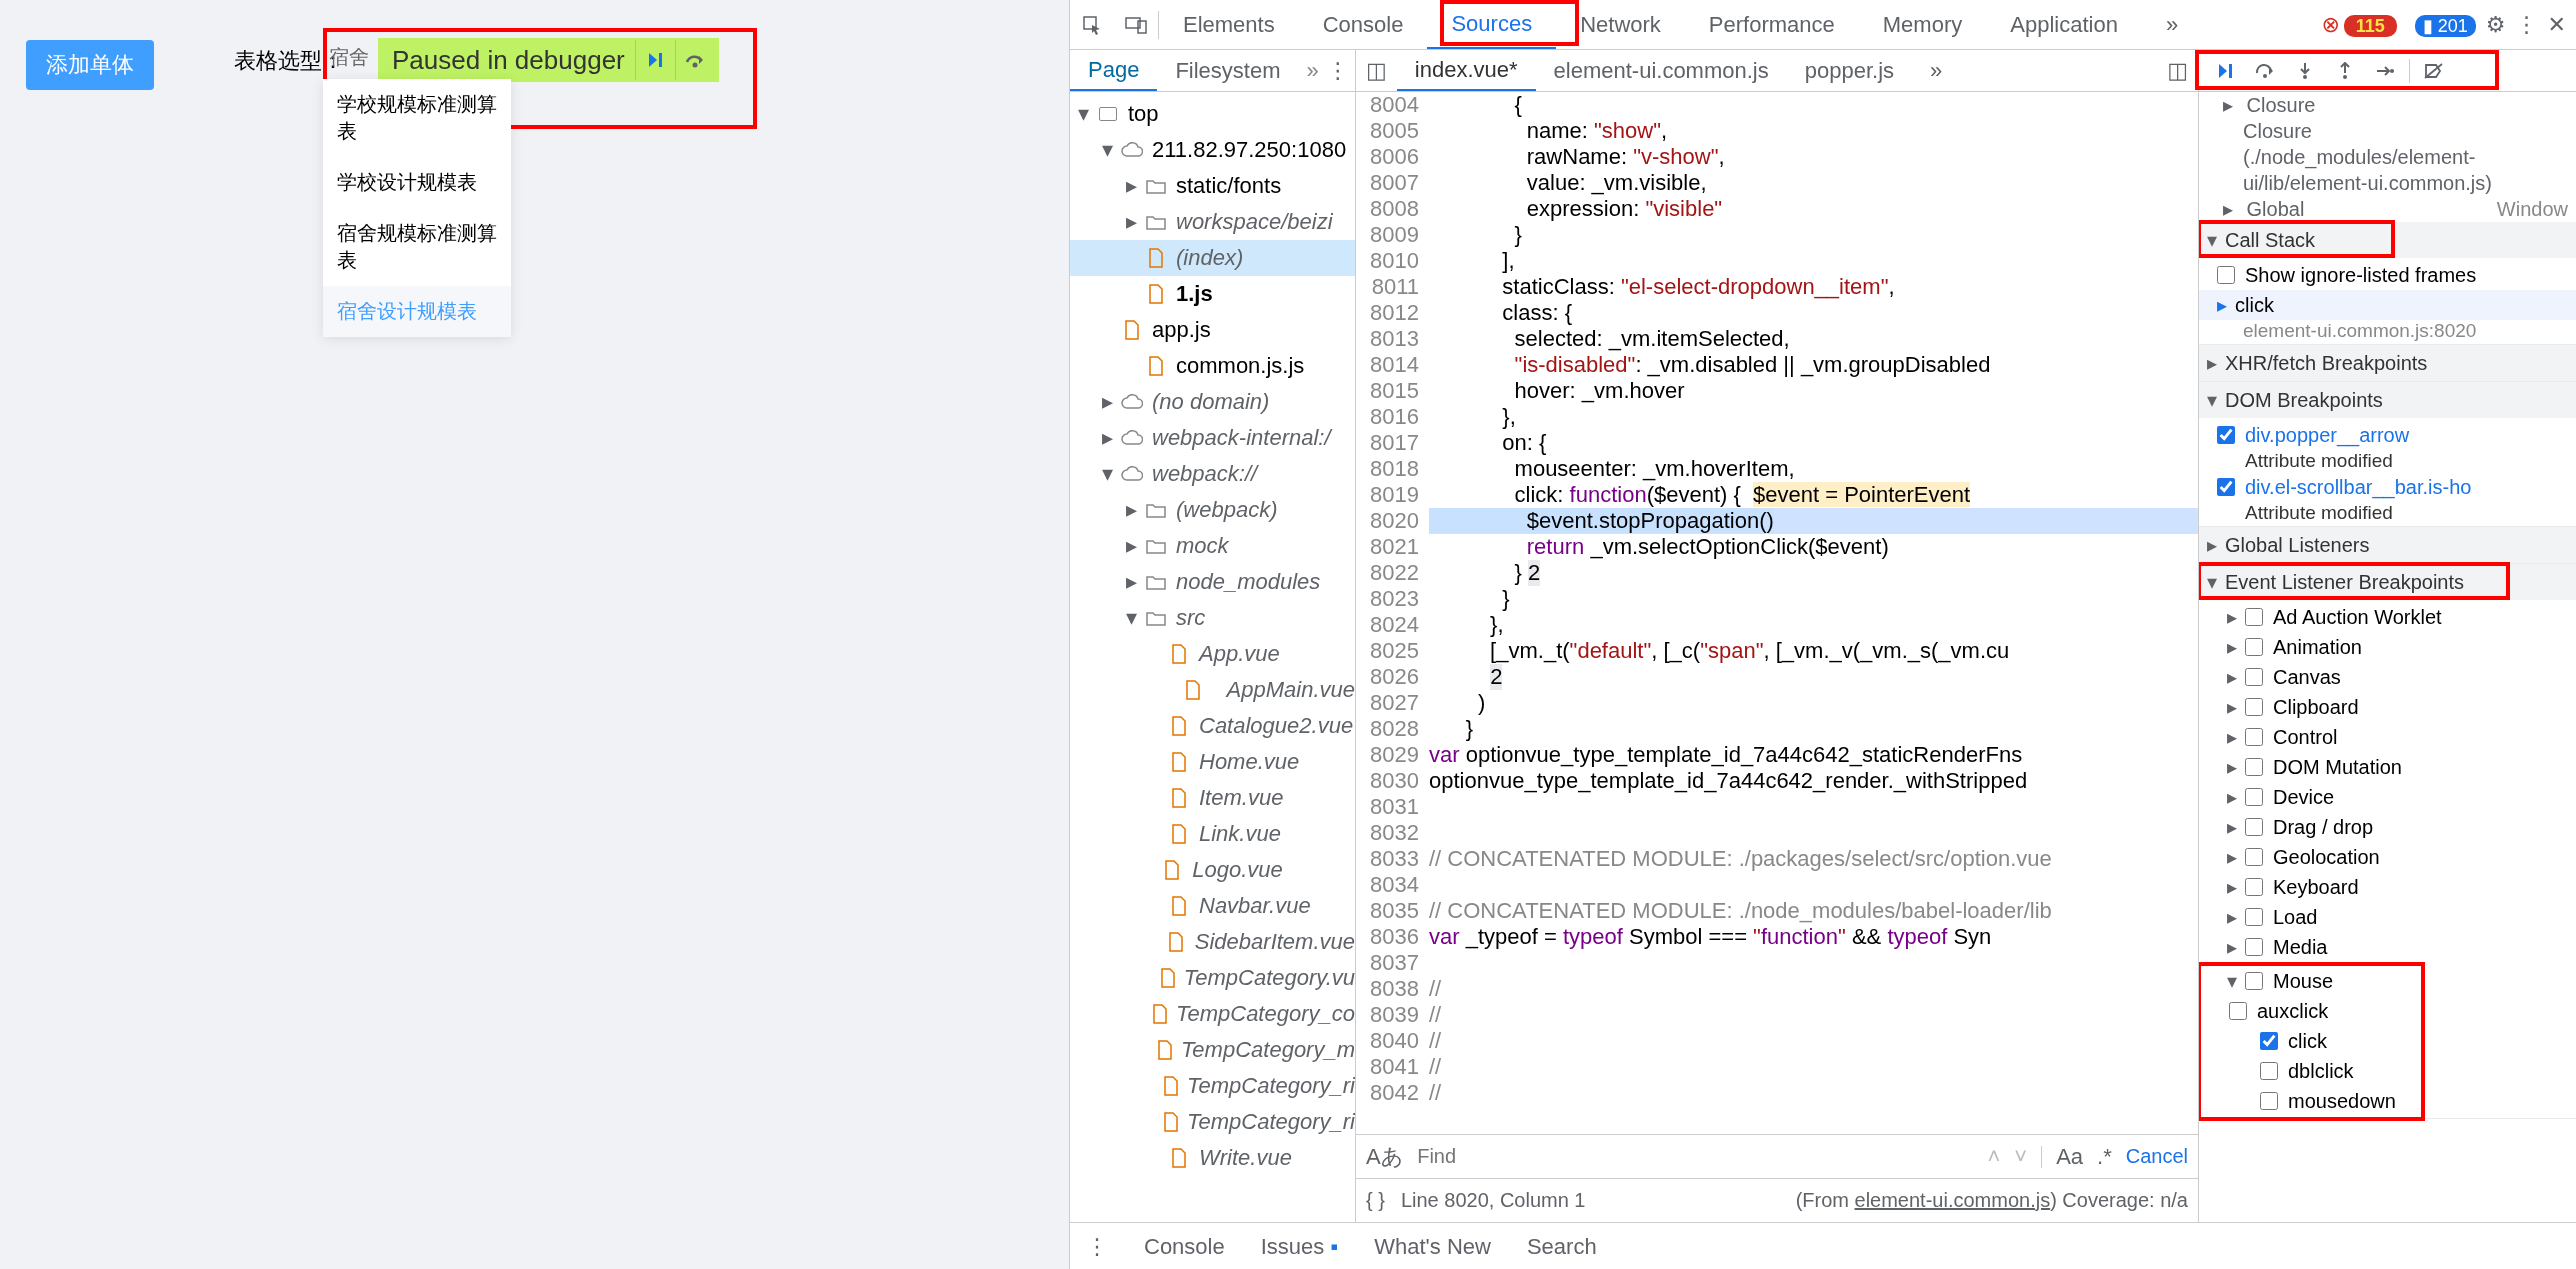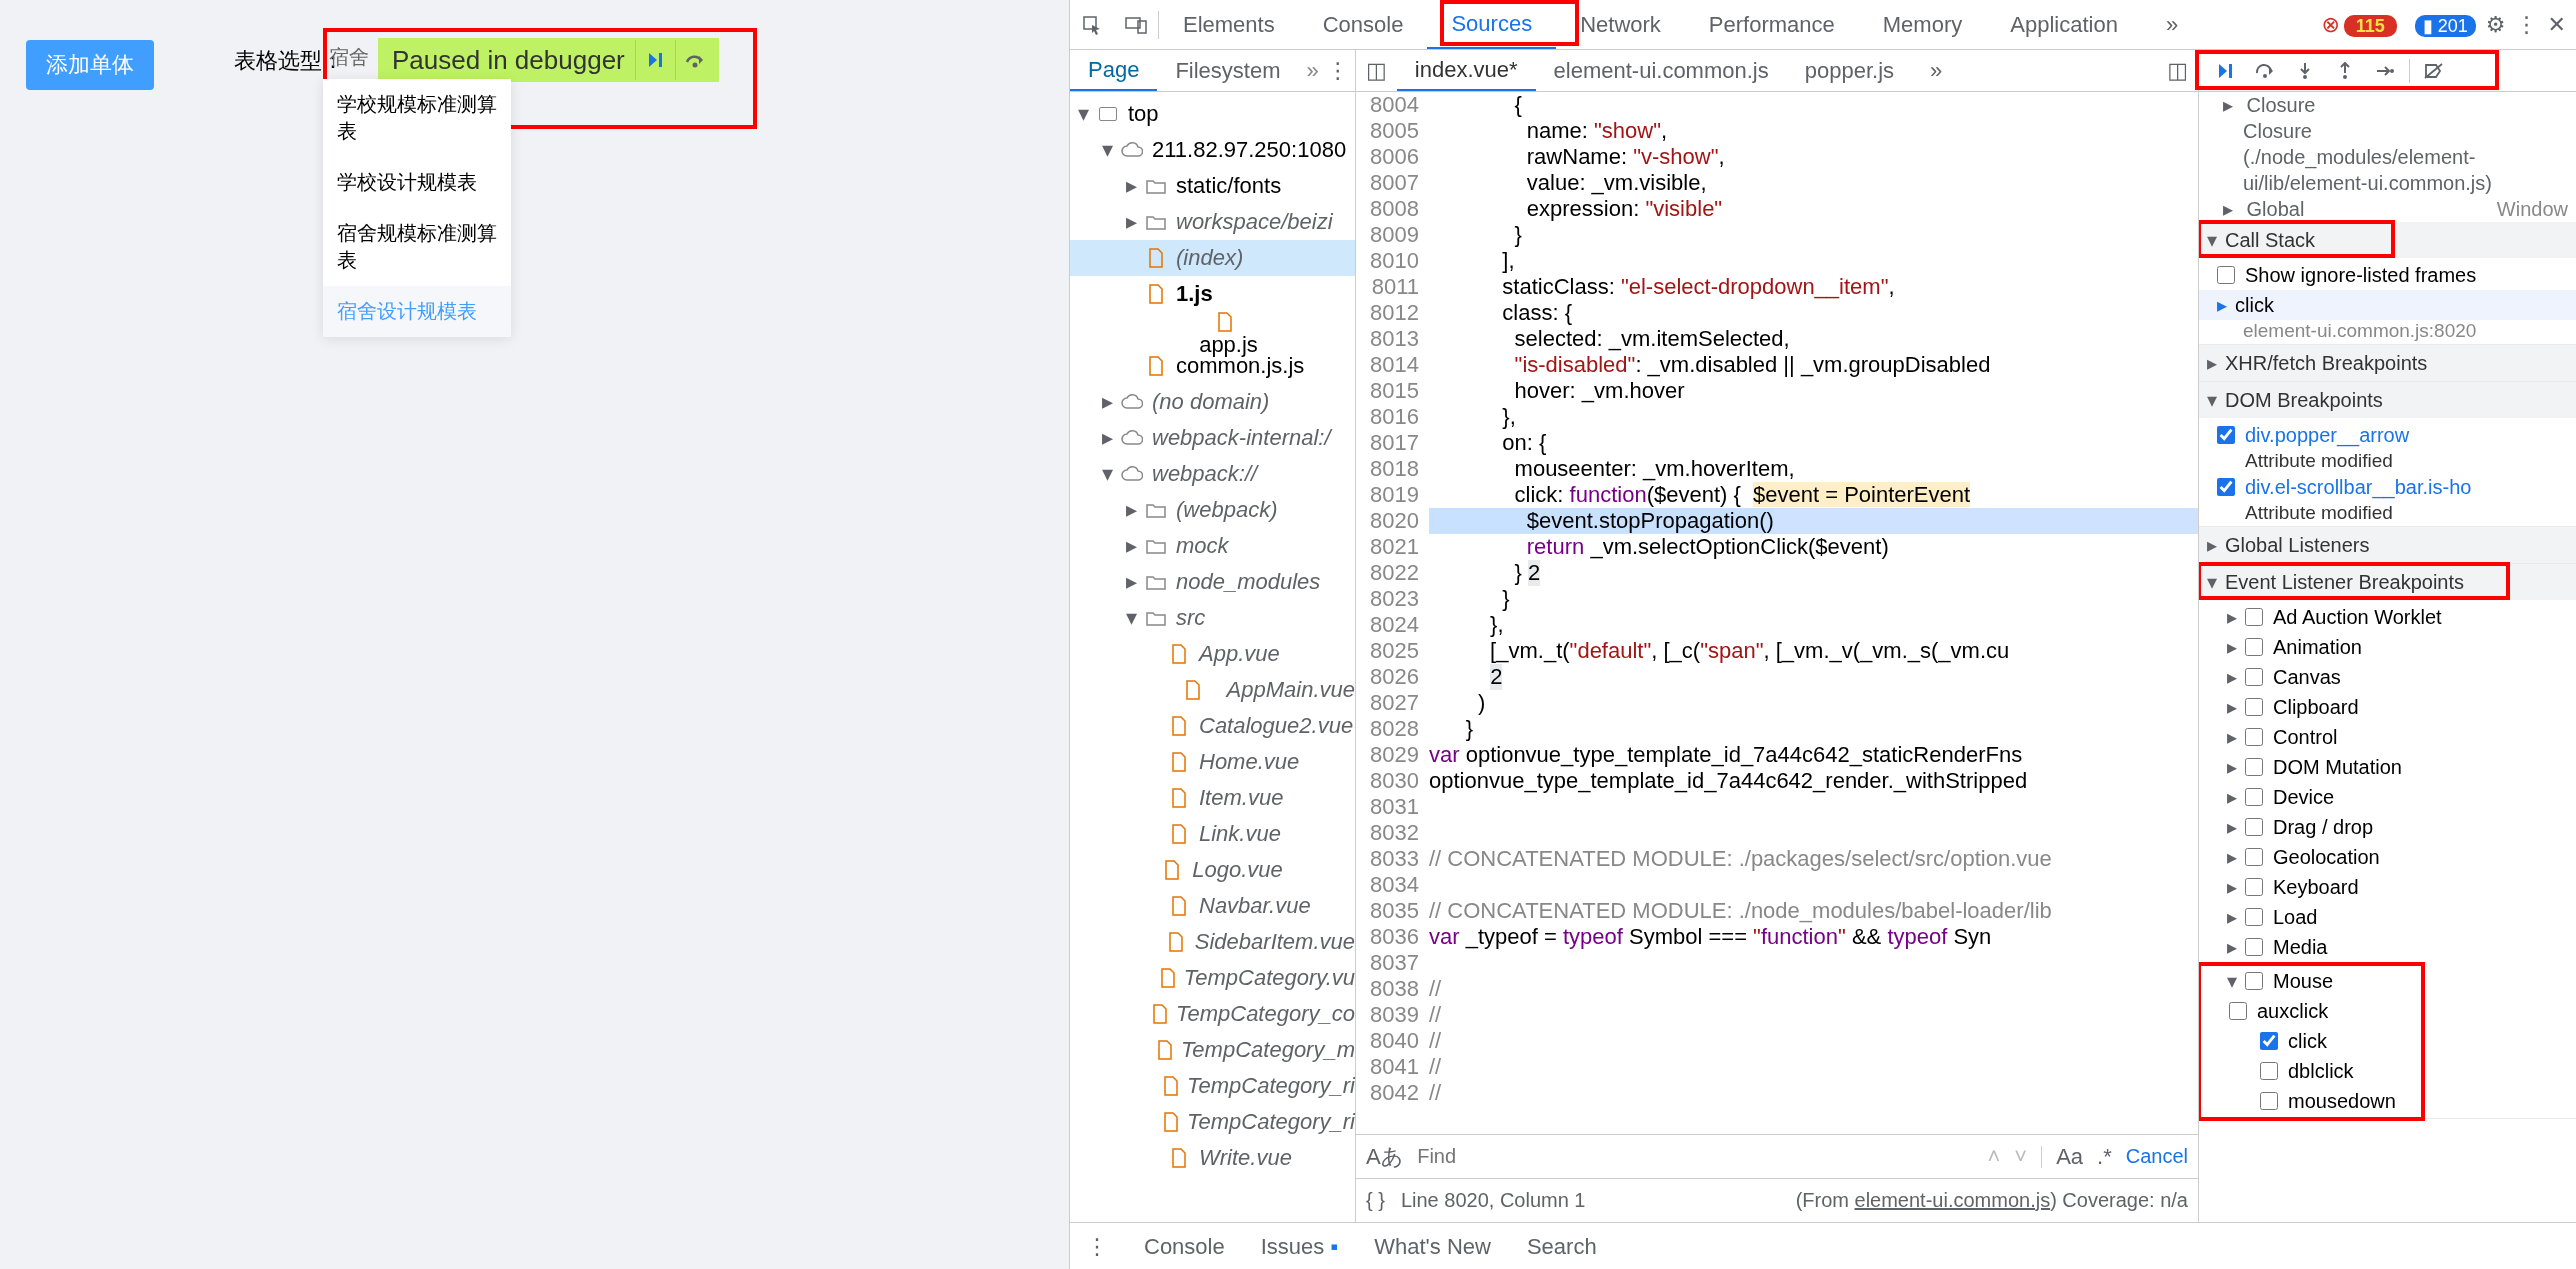--- a/index.html
+++ b/index.html
@@ -208,21 +208,21 @@
           </div>
           <div class="tree-item" style="padding-left: 56px; font-weight: bold;">
             <span class="tri"></span>
             <span class="ico">
               <svg width="16" height="20" viewBox="0 0 16 20">
                 <path d="M2 1 H10 L14 5 V19 H2 Z" fill="none" stroke="#e37400" stroke-width="1.5"></path>
               </svg>
             </span>
             <span class="">1.js</span>
           </div>
-          <div class="tree-item" style="padding-left: 32px; flex-direction: column;">
+          <div class="tree-item" style="padding-left: 32px;">
             <span class="tri"></span>
             <span class="ico">
               <svg width="16" height="20" viewBox="0 0 16 20">
                 <path d="M2 1 H10 L14 5 V19 H2 Z" fill="none" stroke="#e37400" stroke-width="1.5"></path>
               </svg>
             </span>
             <span class="">app.js</span>
           </div>
           <div class="tree-item" style="padding-left: 56px;">
             <span class="tri"></span>

